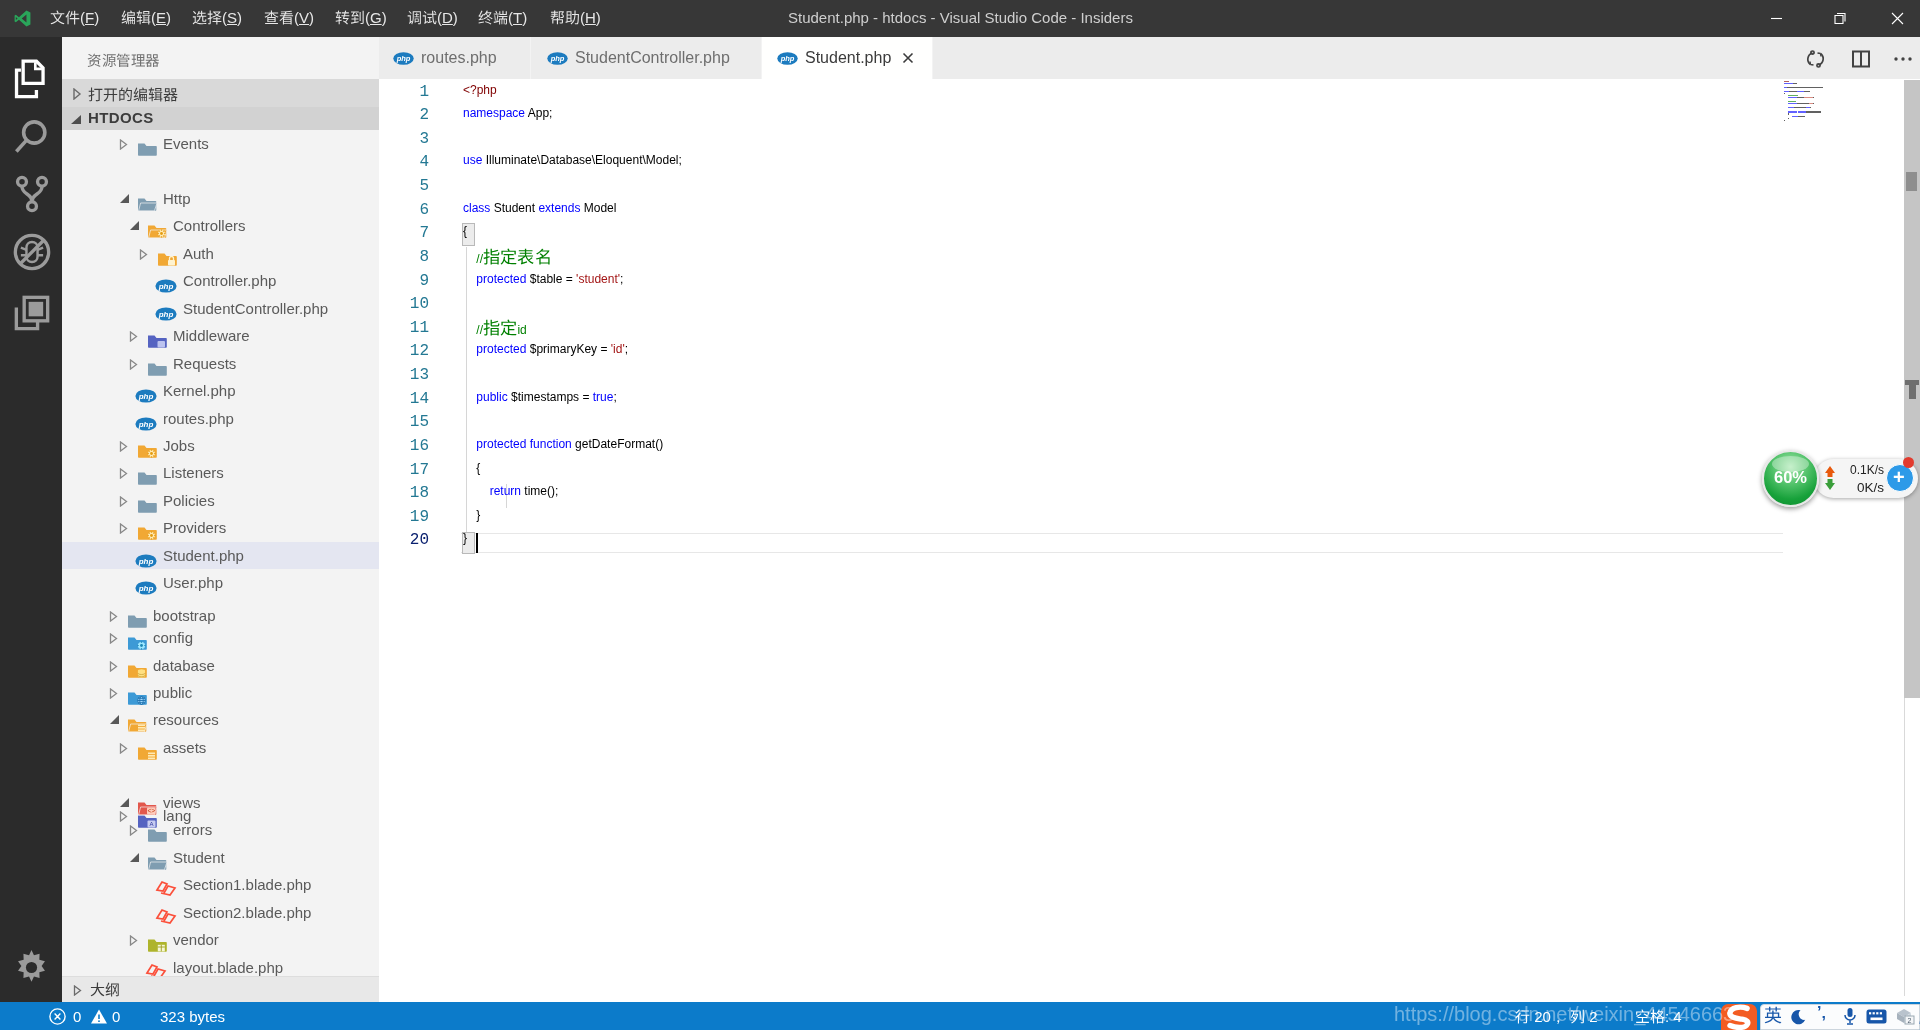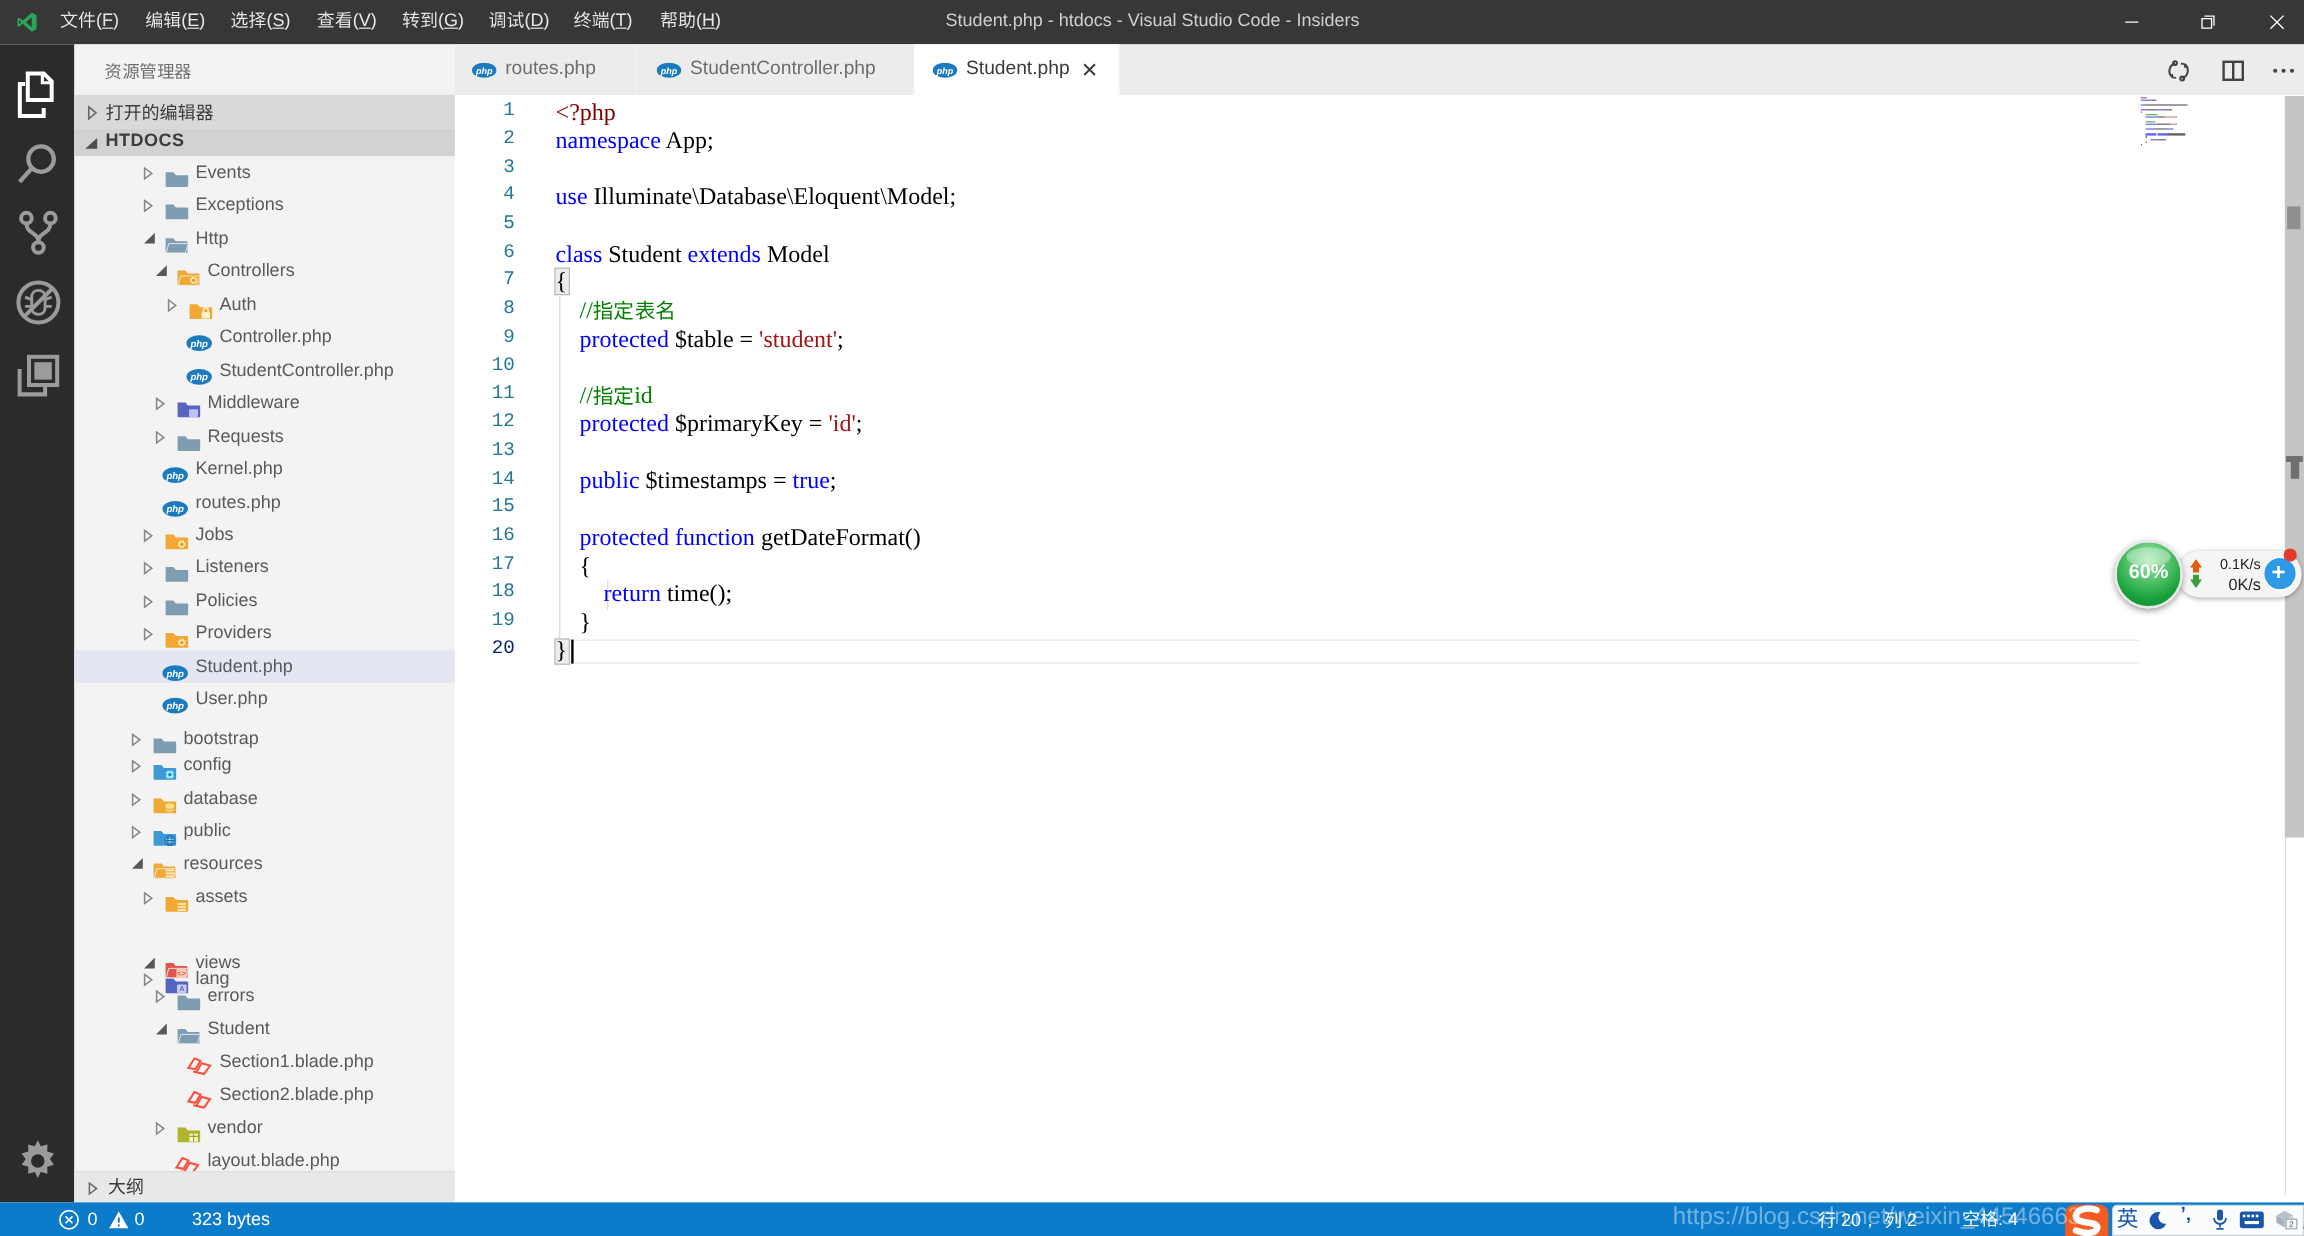--- a/index.html
+++ b/index.html
@@ -13,21 +13,21 @@
 .tab .lbl{position:absolute;top:12px}
 .phpicon{position:absolute;top:15px}
 #activitybar{left:0;top:37px;width:62px;height:965px;background:#2b2b2b}
 #sidebar{left:62px;top:37px;width:317px;height:965px;background:#f3f3f3}
 .shead{position:absolute;left:0;width:317px;color:#3c3c3c;font-size:15px}
 .row{position:absolute;left:0;width:317px;height:27px;color:#5a5a5a;font-size:15px;white-space:nowrap}
 .row .lbl{position:absolute;top:5px}
 .ticon{position:absolute;top:5px}
 .twst{position:absolute;top:9px}
 #editor{}
-.cl{position:absolute;white-space:pre;font-family:Liberation Serif, serif;font-size:20px}
+.cl{position:absolute;white-space:pre;font-family:Liberation Sans, sans-serif;font-size:12px}
 .ln{position:absolute;font-family:"Liberation Mono",monospace;font-size:16px;color:#237893;text-align:right;width:40px}
 .kw{color:#0000ff}.str{color:#a31515}.cmt{color:#008000}.tag{color:#800000}
 #statusbar{left:0;top:1002px;width:1920px;height:28px;background:#0c7bca;color:#fff;font-size:15px}
 .sb{position:absolute;top:6px}
 </style></head><body>
 <svg style="position:absolute;width:0;height:0" aria-hidden="true">
     <defs>
       <path id="u4ef6" d="M317 539V612H604V960H679V612H953V539H679V318H909V245H679V52H604V245H470C483 200 494 152 504 105L432 90C409 221 367 350 309 433C327 442 359 460 373 471C400 429 425 376 446 318H604V539ZM268 44C214 195 126 345 32 443C45 460 67 499 75 517C107 483 137 443 167 400V958H239V283C277 213 311 139 339 65Z"></path>
       <path id="u5217" d="M642 156V716H716V156ZM848 45V863C848 879 842 884 826 884C810 885 758 885 703 883C713 904 725 936 728 956C805 956 853 954 882 943C912 931 924 909 924 862V45ZM181 578C232 613 294 662 333 699C265 795 178 863 79 902C95 917 115 946 124 965C336 870 491 675 541 328L495 314L482 317H257C273 269 287 218 299 166H571V94H61V166H224C189 319 133 461 53 554C70 565 99 590 111 604C158 545 198 471 232 386H459C440 480 411 563 373 633C334 599 273 554 224 523Z"></path>
       <path id="u5230" d="M641 126V732H711V126ZM839 56V843C839 860 834 865 817 865C800 866 745 866 686 864C698 884 710 918 714 939C787 939 840 937 871 924C901 912 912 890 912 843V56ZM62 838 79 910C211 884 401 848 579 813L575 747L365 786V629H565V562H365V455H294V562H97V629H294V798ZM119 441C143 430 180 426 493 396C507 419 519 440 528 458L585 420C556 363 490 272 434 205L379 237C404 267 430 303 454 337L198 359C239 305 280 238 314 172H585V106H71V172H230C198 243 157 307 142 326C125 350 110 367 94 370C103 390 114 425 119 441Z"></path>
@@ -247,31 +247,20 @@
 <svg class="twst" style="left:57px" width="9" height="11" viewBox="0 0 9 11">
         <path d="M1.5 1 L7.5 5.5 L1.5 10 z" fill="none" stroke="#888" stroke-width="1.3"></path>
       </svg>
 <span class="abs" style="left:75px;top:5px">
         <svg class="ticon" width="21" height="17" viewBox="0 0 21 17">
           <path d="M1 3.5 h6.5 l2 2.5 H19 a0.8 0.8 0 0 1 0.8 0.8 V15 a0.8 0.8 0 0 1 -0.8 0.8 H1.8 A0.8 0.8 0 0 1 1 15 z" fill="#7f9db1"></path>
         </svg>
       </span>
 <span class="lbl" style="left:101px">Events</span>
 </div>
-<div class="row" style="top:120.45px;">
-<svg class="twst" style="left:57px" width="9" height="11" viewBox="0 0 9 11">
-        <path d="M1.5 1 L7.5 5.5 L1.5 10 z" fill="none" stroke="#888" stroke-width="1.3"></path>
-      </svg>
-<span class="abs" style="left:75px;top:5px">
-        <svg class="ticon" width="21" height="17" viewBox="0 0 21 17">
-          <path d="M1 3.5 h6.5 l2 2.5 H19 a0.8 0.8 0 0 1 0.8 0.8 V15 a0.8 0.8 0 0 1 -0.8 0.8 H1.8 A0.8 0.8 0 0 1 1 15 z" fill="#7f9db1"></path>
-        </svg>
-      </span>
-<span class="lbl" style="left:101px">Exceptions</span>
-</div>
 <div class="row" style="top:147.9px;">
 <svg class="twst" style="left:57px" width="11" height="10" viewBox="0 0 11 10">
         <path d="M10 0 L10 9 L1 9 z" fill="#585858"></path>
       </svg>
 <span class="abs" style="left:75px;top:5px">
         <svg class="ticon" width="21" height="17" viewBox="0 0 21 17">
           <path d="M1 3.5 h6.5 l2 2.5 H18.5 a0.8 0.8 0 0 1 0.8 0.8 V15 a0.8 0.8 0 0 1 -0.8 0.8 H1.8 A0.8 0.8 0 0 1 1 15 z" fill="#7f9db1"></path>
           <path d="M3.6 8 H20 L17.4 15.8 H1.6 z" fill="#7f9db1" stroke="#f3f3f3" stroke-width="0.7"></path>
         </svg>
       </span>

